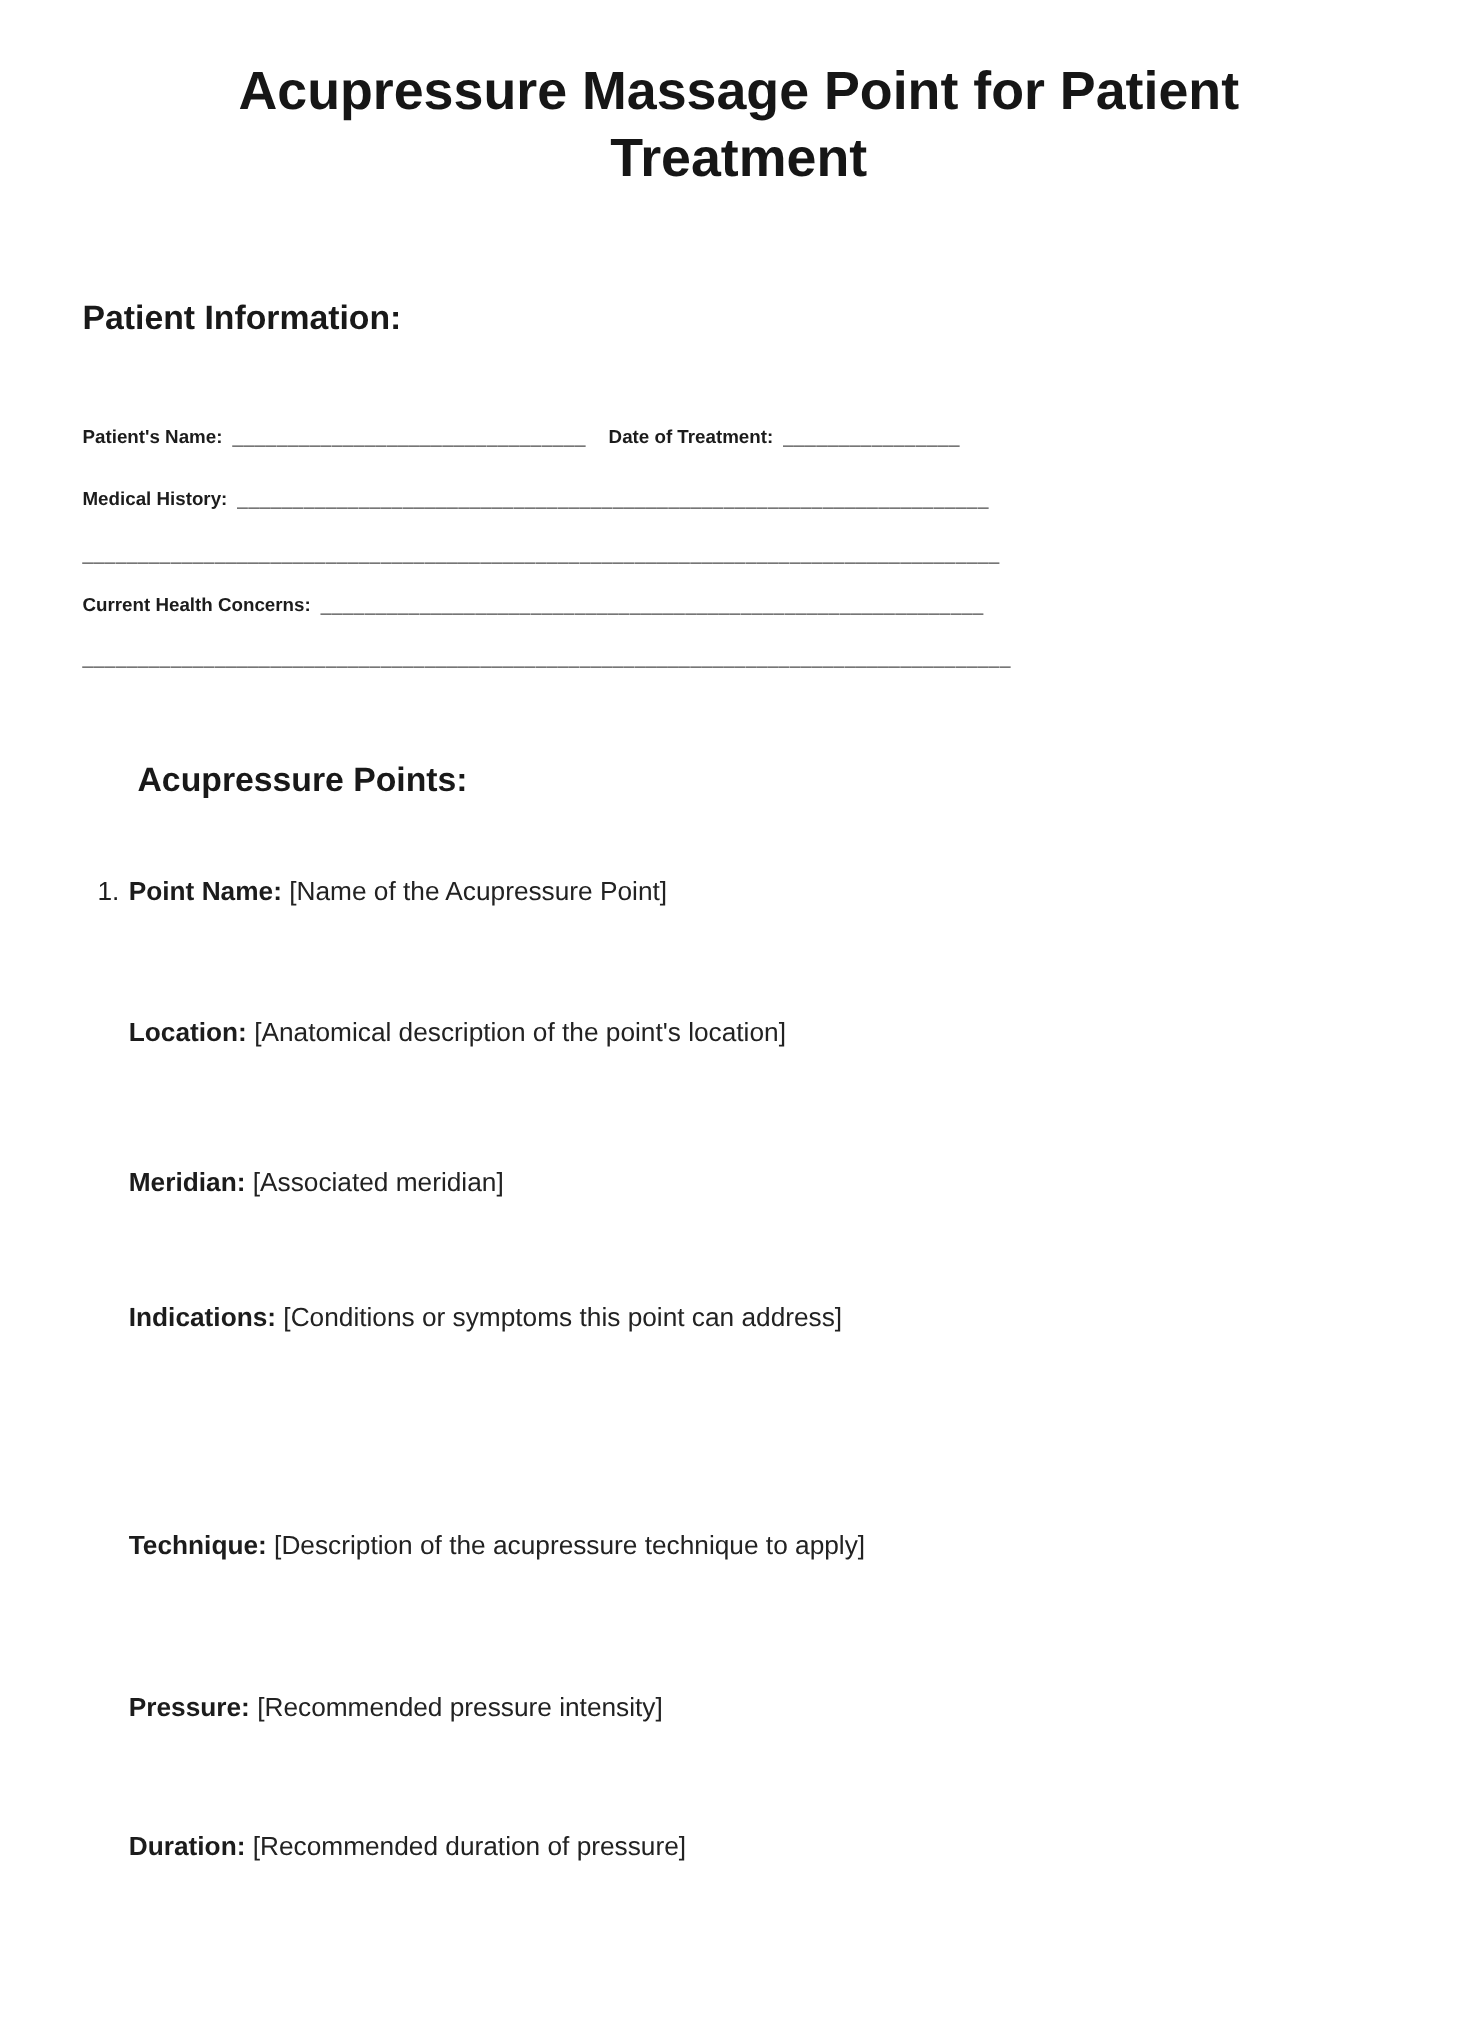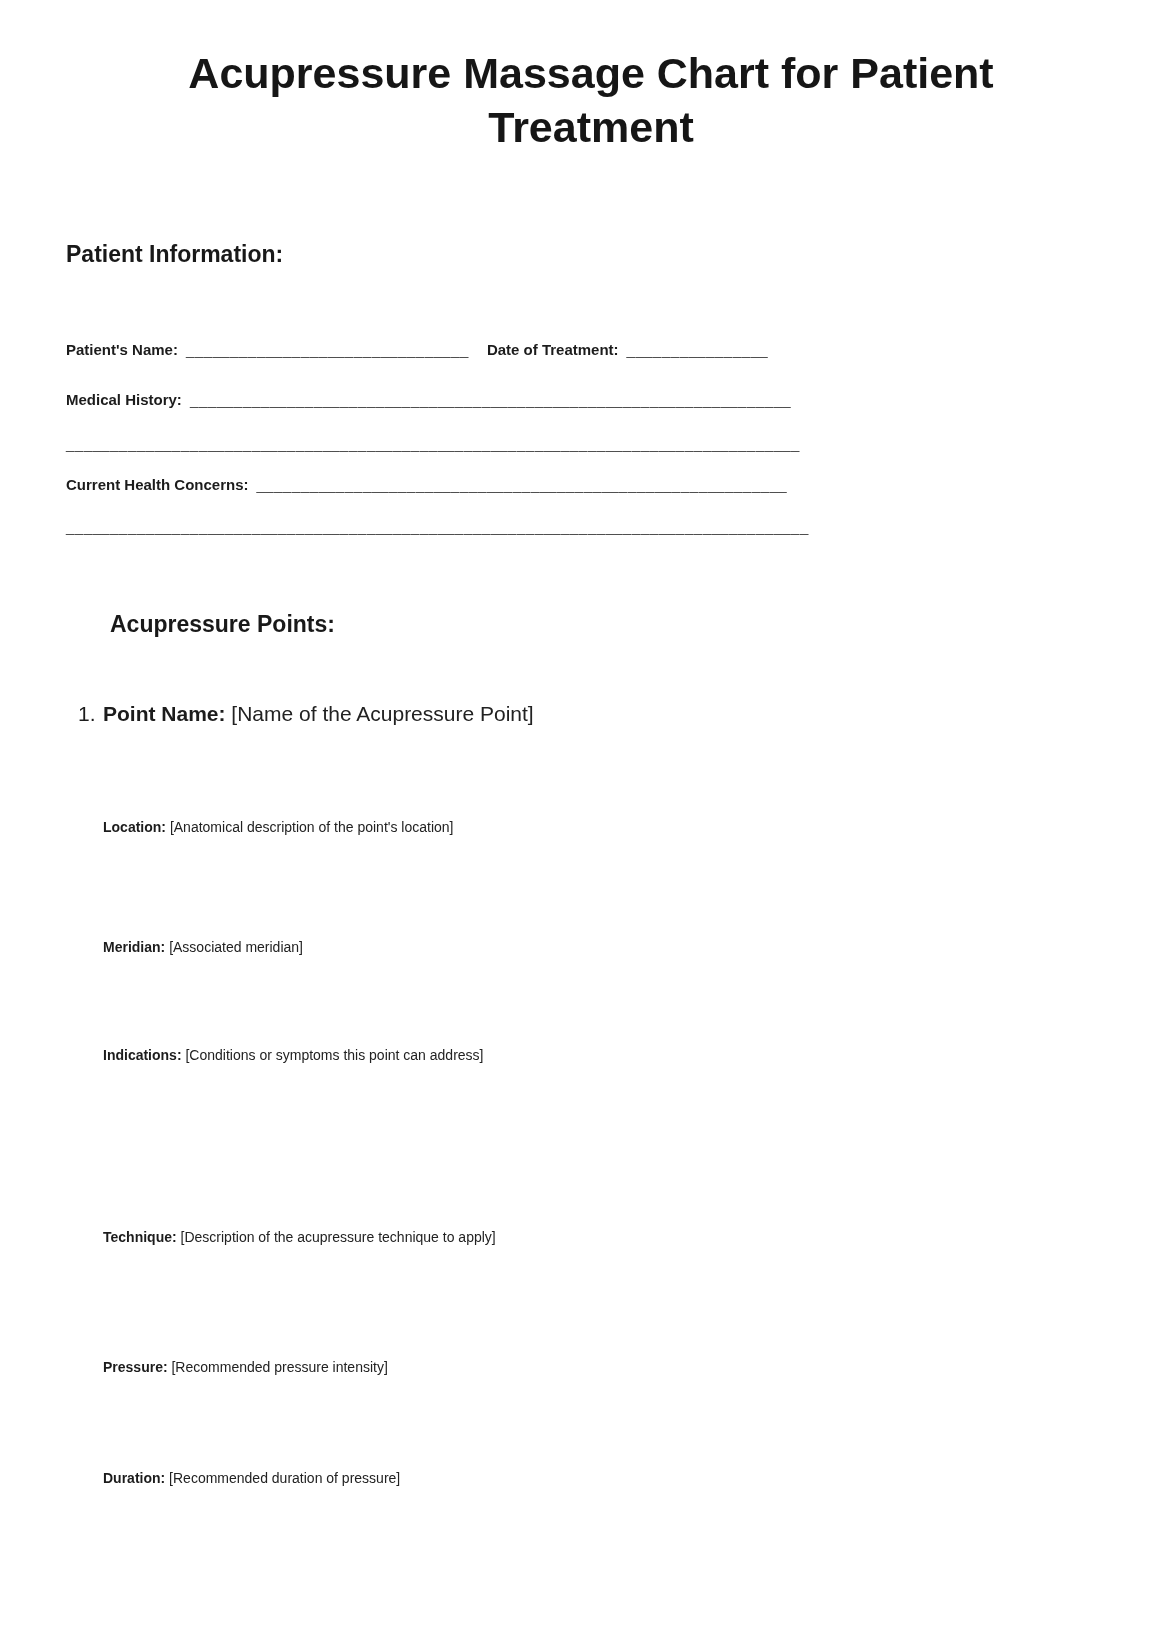--- a/index.html
+++ b/index.html
@@ -17,21 +17,21 @@
   .doc-title {
     margin: 46px auto 0;
     width: 880px;
     text-align: center;
     font-size: 43px;
     line-height: 54px;
     font-weight: 700;
     color: #161616;
   }
   h2.section {
-    font-size: 23px;
+    font-size: 27px;
     line-height: 32px;
     font-weight: 700;
     color: #191919;
   }
   .h-patient { margin-top: 84px; }
   .h-points  { margin-top: 68px; margin-left: 44px; }
 
   .row {
     font-size: 15px;
     line-height: 26px;
@@ -59,37 +59,37 @@
     line-height: 26px;
   }
   .item-num {
     width: 37px;
     padding-left: 12px;
     flex: 0 0 auto;
     font-weight: 400;
   }
   .pfield {
     margin-left: 37px;
-    font-size: 14px;
+    font-size: 21px;
     line-height: 26px;
   }
   .pf-location    { margin-top: 87px; }
   .pf-meridian    { margin-top: 94px; }
   .pf-indications { margin-top: 82px; }
   .pf-technique   { margin-top: 156px; }
   .pf-pressure    { margin-top: 104px; }
   .pf-duration    { margin-top: 85px; }
   .val { font-weight: 400; color: #222222; }
 </style>
 </head>
 <body>
 
 <div class="sheet">
 
-  <h1 class="doc-title">Acupressure Massage Chart for Patient Treatment</h1>
+  <h1 class="doc-title">Acupressure Massage Point for Patient Treatment</h1>
 
   <h2 class="section h-patient">Patient Information:</h2>
 
   <div class="row r1">
     <span class="lbl">Patient's Name:</span><span class="fill">________________________________</span><span class="date-group"><span class="lbl">Date of Treatment:</span><span class="fill">________________</span></span>
   </div>
 
   <div class="row r2">
     <span class="lbl">Medical History:</span><span class="fill">____________________________________________________________________</span>
   </div>

